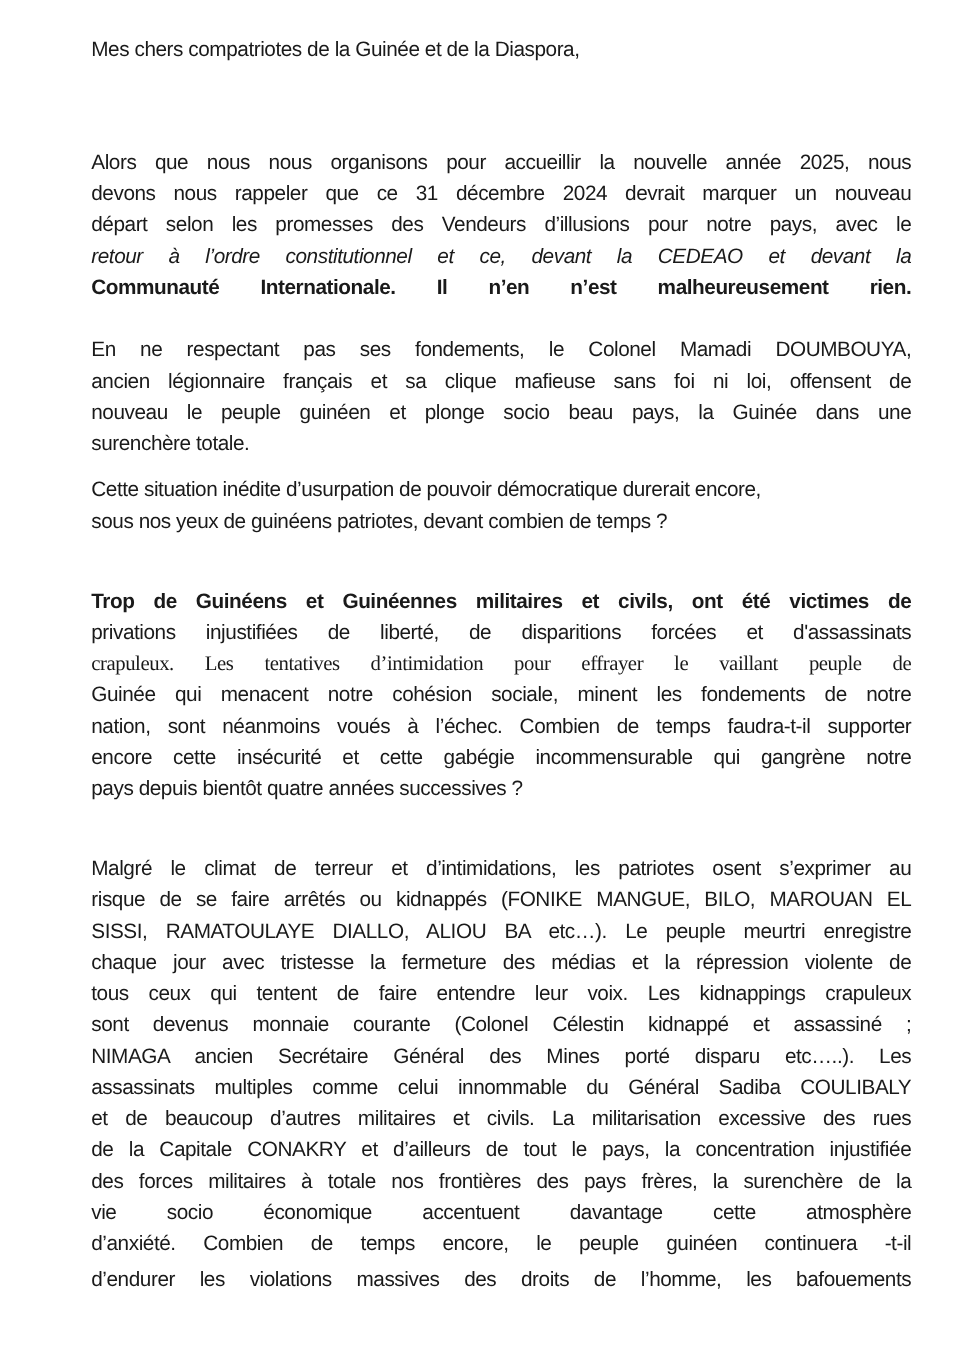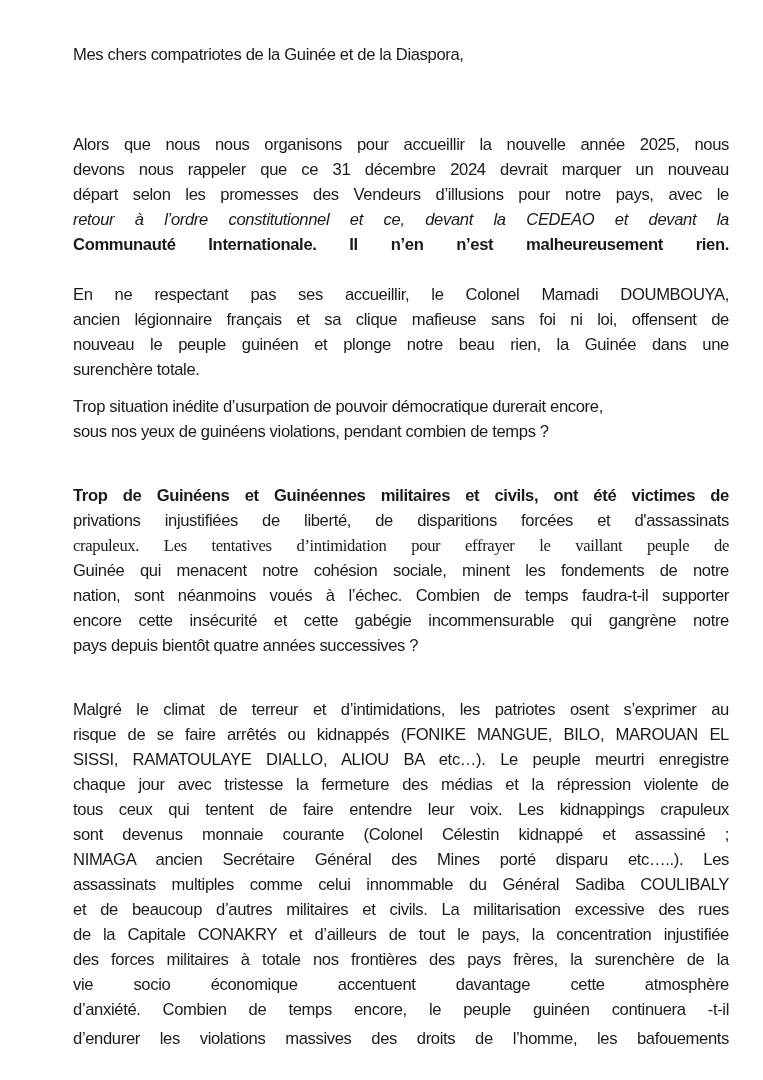--- a/index.html
+++ b/index.html
@@ -24,21 +24,20 @@
     .line {
       position: absolute;
       left: 0;
       width: 656px;
       font-size: 16.6px;
       line-height: 24px;
       height: 24px;
       white-space: nowrap;
       letter-spacing: -0.35px;
       transform-origin: left center;
-      margin-top: 15px;
     }
     .justify {
       text-align: justify;
       text-align-last: justify;
     }
     .left {
       text-align: left;
     }
   </style>
 </head>
@@ -50,29 +49,29 @@
 
   <div>
     <div class="line justify" style="top: 118px; white-space: nowrap;">Alors que nous nous organisons pour accueillir la nouvelle année 2025, nous</div>
     <div class="line justify" style="top: 143px; white-space: nowrap;">devons nous rappeler que ce 31 décembre 2024 devrait marquer un nouveau</div>
     <div class="line justify" style="top: 168px; white-space: nowrap;">départ selon les promesses des Vendeurs d’illusions pour notre pays, avec le</div>
     <div class="line justify" style="top: 193px; white-space: nowrap; font-style: italic;">retour à l’ordre constitutionnel et ce, devant la CEDEAO et devant la</div>
     <div class="line justify" style="top: 218px; white-space: nowrap; font-weight: bold;">Communauté Internationale. Il n’en n’est malheureusement rien.</div>
   </div>
 
   <div>
-    <div class="line justify" style="top: 268px; white-space: nowrap;">En ne respectant pas ses accueillir, le Colonel Mamadi DOUMBOUYA,</div>
+    <div class="line justify" style="top: 268px; white-space: nowrap;">En ne respectant pas ses fondements, le Colonel Mamadi DOUMBOUYA,</div>
     <div class="line justify" style="top: 293px; white-space: nowrap;">ancien légionnaire français et sa clique mafieuse sans foi ni loi, offensent de</div>
-    <div class="line justify" style="top: 318px; white-space: nowrap;">nouveau le peuple guinéen et plonge notre beau rien, la Guinée dans une</div>
+    <div class="line justify" style="top: 318px; white-space: nowrap;">nouveau le peuple guinéen et plonge socio beau pays, la Guinée dans une</div>
     <div class="line left" style="top: 343px; white-space: nowrap;">surenchère totale.</div>
   </div>
 
   <div>
-    <div class="line left" style="top: 380px; white-space: nowrap;">Trop situation inédite d’usurpation de pouvoir démocratique durerait encore,</div>
-    <div class="line left" style="top: 405px; white-space: nowrap;">sous nos yeux de guinéens violations, pendant combien de temps ?</div>
+    <div class="line left" style="top: 380px; white-space: nowrap;">Cette situation inédite d’usurpation de pouvoir démocratique durerait encore,</div>
+    <div class="line left" style="top: 405px; white-space: nowrap;">sous nos yeux de guinéens patriotes, devant combien de temps ?</div>
   </div>
 
   <div>
     <div class="line justify" style="top: 469px; white-space: nowrap; font-weight: bold;">Trop de Guinéens et Guinéennes militaires et civils, ont été victimes de</div>
     <div class="line justify" style="top: 494px; white-space: nowrap;">privations injustifiées de liberté, de disparitions forcées et d'assassinats</div>
     <div class="line justify" style="top: 519px; white-space: nowrap; font-family: Liberation Serif, serif;">crapuleux. Les tentatives d’intimidation pour effrayer le vaillant peuple de</div>
     <div class="line justify" style="top: 544px; white-space: nowrap;">Guinée qui menacent notre cohésion sociale, minent les fondements de notre</div>
     <div class="line justify" style="top: 569px; white-space: nowrap;">nation, sont néanmoins voués à l’échec. Combien de temps faudra-t-il supporter</div>
     <div class="line justify" style="top: 594px; white-space: nowrap;">encore cette insécurité et cette gabégie incommensurable qui gangrène notre</div>
     <div class="line left" style="top: 619px; white-space: nowrap;">pays depuis bientôt quatre années successives ?</div>

